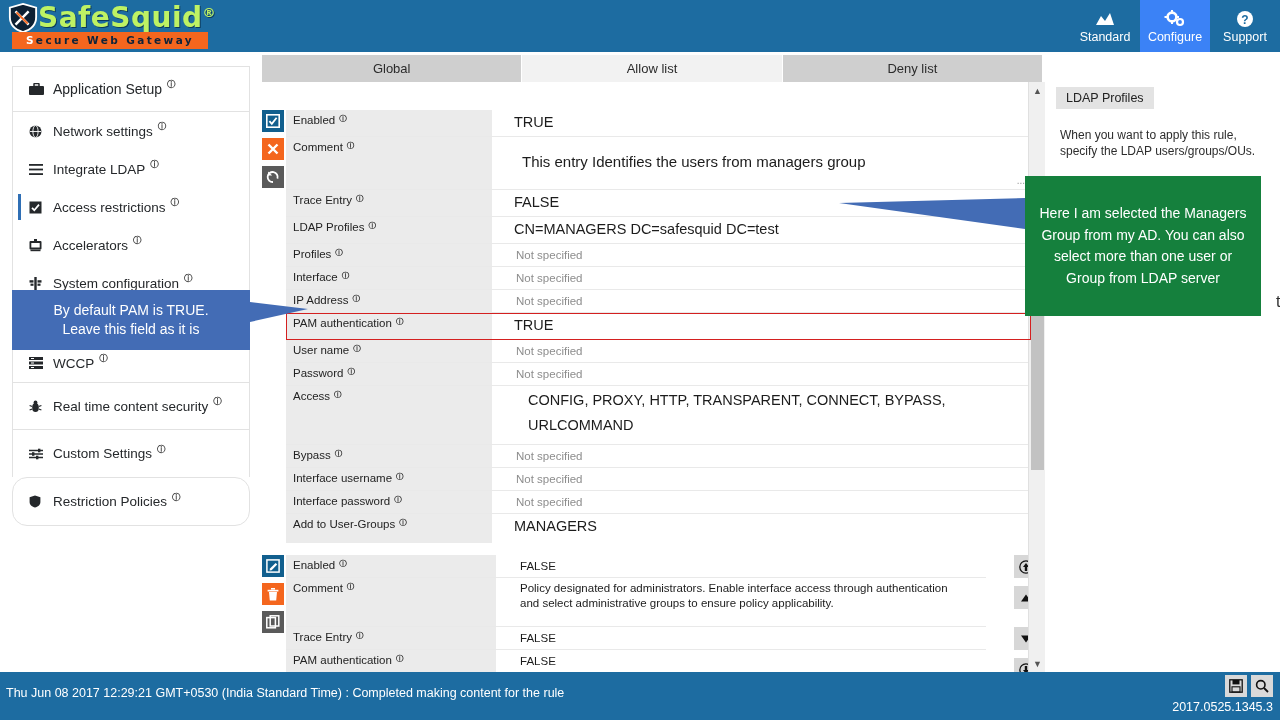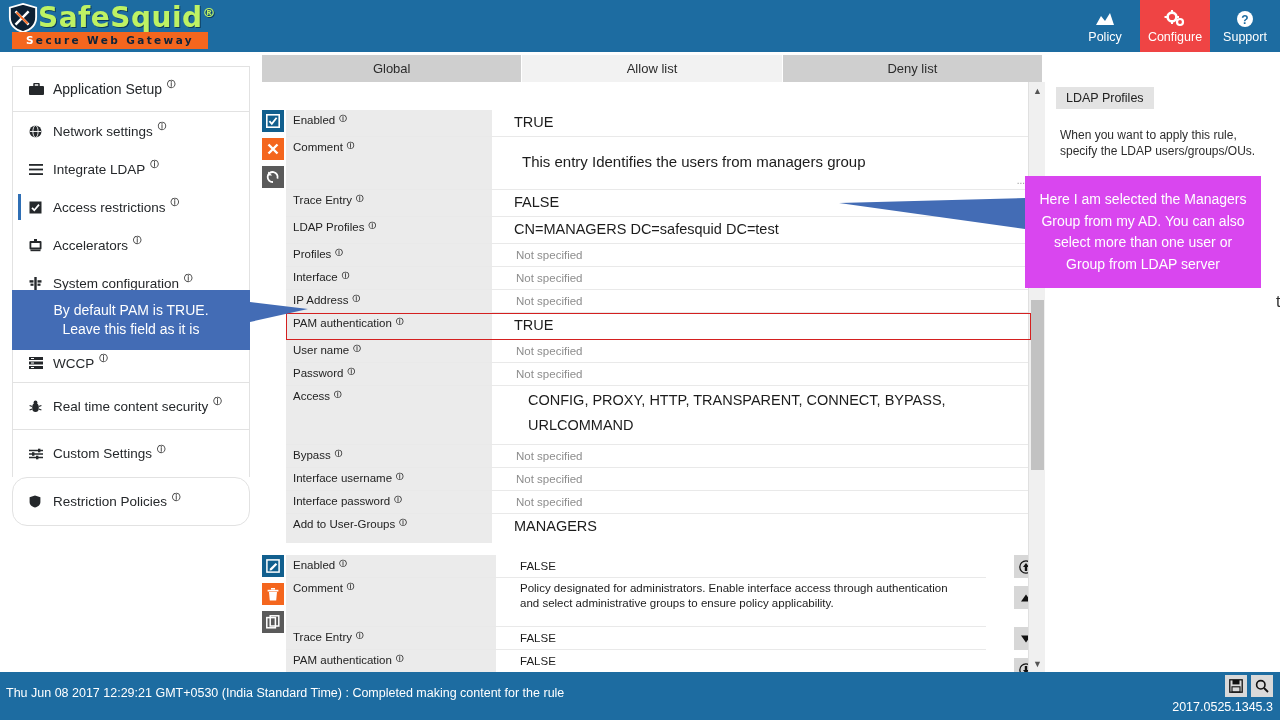--- a/index.html
+++ b/index.html
@@ -35,21 +35,21 @@
     font-family: "DejaVu Sans", sans-serif;
   }
   .logo-sub .cap { color: #ffffff; }
 
   .topnav { position: absolute; right: 0px; top: 0px; height: 52px; display: flex; }
   .topnav-item {
     width: 70px; height: 52px; color: #ffffff;
     display: flex; flex-direction: column; align-items: center; justify-content: center;
     font-size: 12.5px; cursor: pointer;
   }
-  .topnav-item.active { background: #ef4444; }
+  .topnav-item.active { background: #3b82f6; }
   .topnav-ico { height: 20px; display: flex; align-items: center; justify-content: center; }
   .topnav-ico svg { display: block; }
   .topnav-label { margin-top: 1px; }
 
   
   .sidebar {
     position: absolute; left: 12px; top: 66px; width: 238px;
     background: transparent;
   }
   .side-group {
@@ -180,22 +180,22 @@
   }
   .help-text {
     position: absolute; left: 14px; top: 72px; width: 205px;
     font-size: 12px; color: #2d2d2d; line-height: 16px;
   }
   .help-tail-text {
     position: absolute; left: 222px; top: 238px; font-size: 16px; color: #2d2d2d; margin-left: 8px;
   }
 
   .callout-right {
-    position: absolute; left: 1025px; top: 176px; width: 236px; height: 112px;
-    background: #d946ef; color: #ffffff; font-size: 14px;
+    position: absolute; left: 1025px; top: 176px; width: 236px; height: 140px;
+    background: #15803d; color: #ffffff; font-size: 14px;
     display: flex; align-items: center; justify-content: center; text-align: center;
     line-height: 21.5px; padding: 0 8px; z-index: 30;
   }
   .callout-right .tail {
     position: absolute; left: -186px; top: 22px; width: 0; height: 0;
     border-top: 5px solid transparent; border-bottom: 26px solid transparent;
     border-right: 186px solid #436cb5;
   }
 
   
@@ -233,21 +233,21 @@
       <div class="logo-sub"><span class="cap">S</span><span>ecure  Web  Gateway</span></div>
     </div>
 
     <div class="topnav">
       <div class="topnav-item">
         <span class="topnav-ico">
           <svg width="20" height="16" viewBox="0 0 20 16">
               <path d="M1 14 L6 5 L10 10 L15 2 L19 14 Z" fill="#ffffff"></path>
             </svg>
         </span>
-        <span class="topnav-label">Policy</span>
+        <span class="topnav-label">Standard</span>
       </div>
       <div class="topnav-item active">
         <span class="topnav-ico">
           <svg width="22" height="18" viewBox="0 0 22 18">
             <circle cx="8" cy="7" r="4.4" fill="none" stroke="#ffffff" stroke-width="2.6"></circle>
             <circle cx="16" cy="12" r="3" fill="none" stroke="#ffffff" stroke-width="2.2"></circle>
             <rect x="7" y="0" width="2" height="3" fill="#fff"></rect>
               <rect x="7" y="11" width="2" height="3" fill="#fff"></rect>
             <rect x="0.5" y="6" width="3" height="2" fill="#fff"></rect>
               <rect x="12" y="6" width="3" height="2" fill="#fff"></rect>

